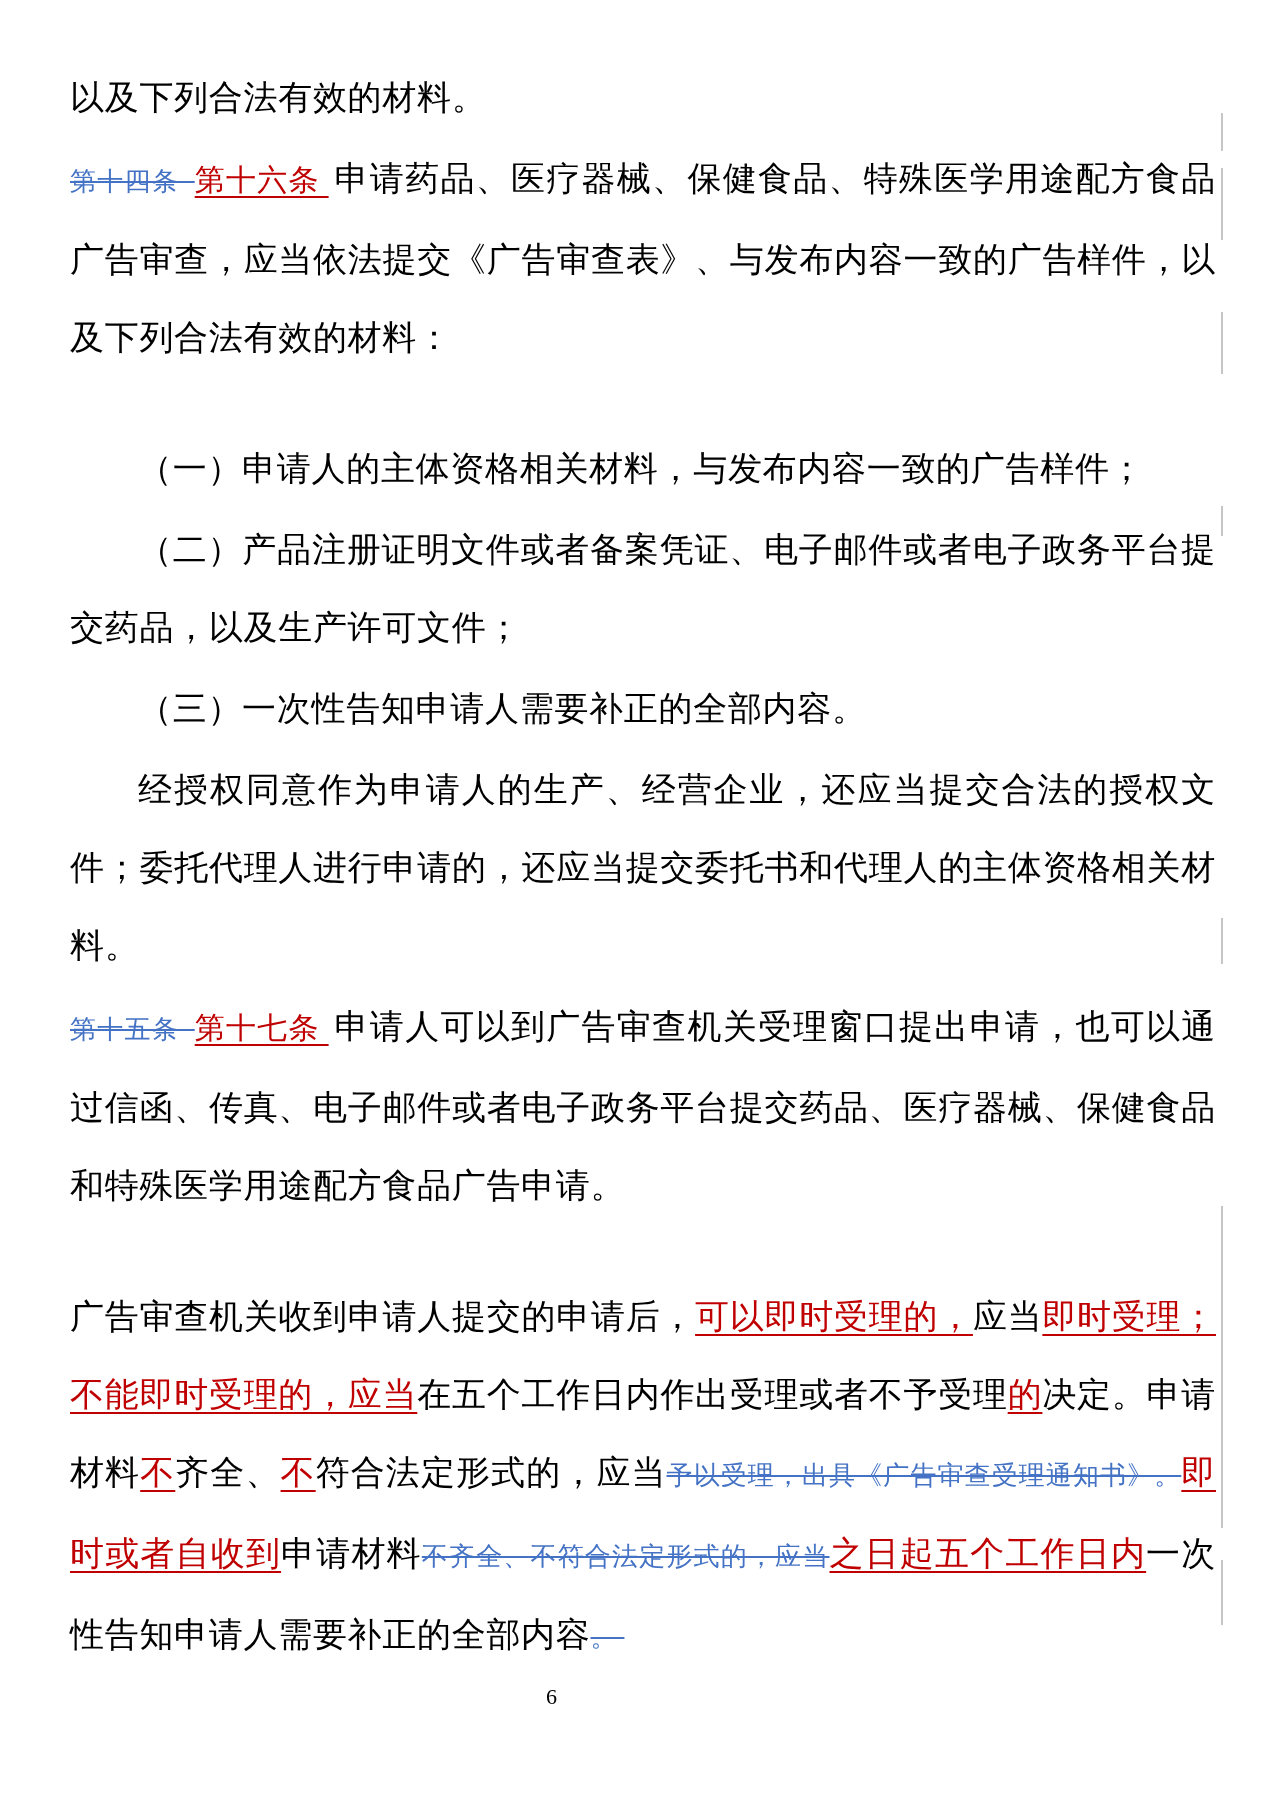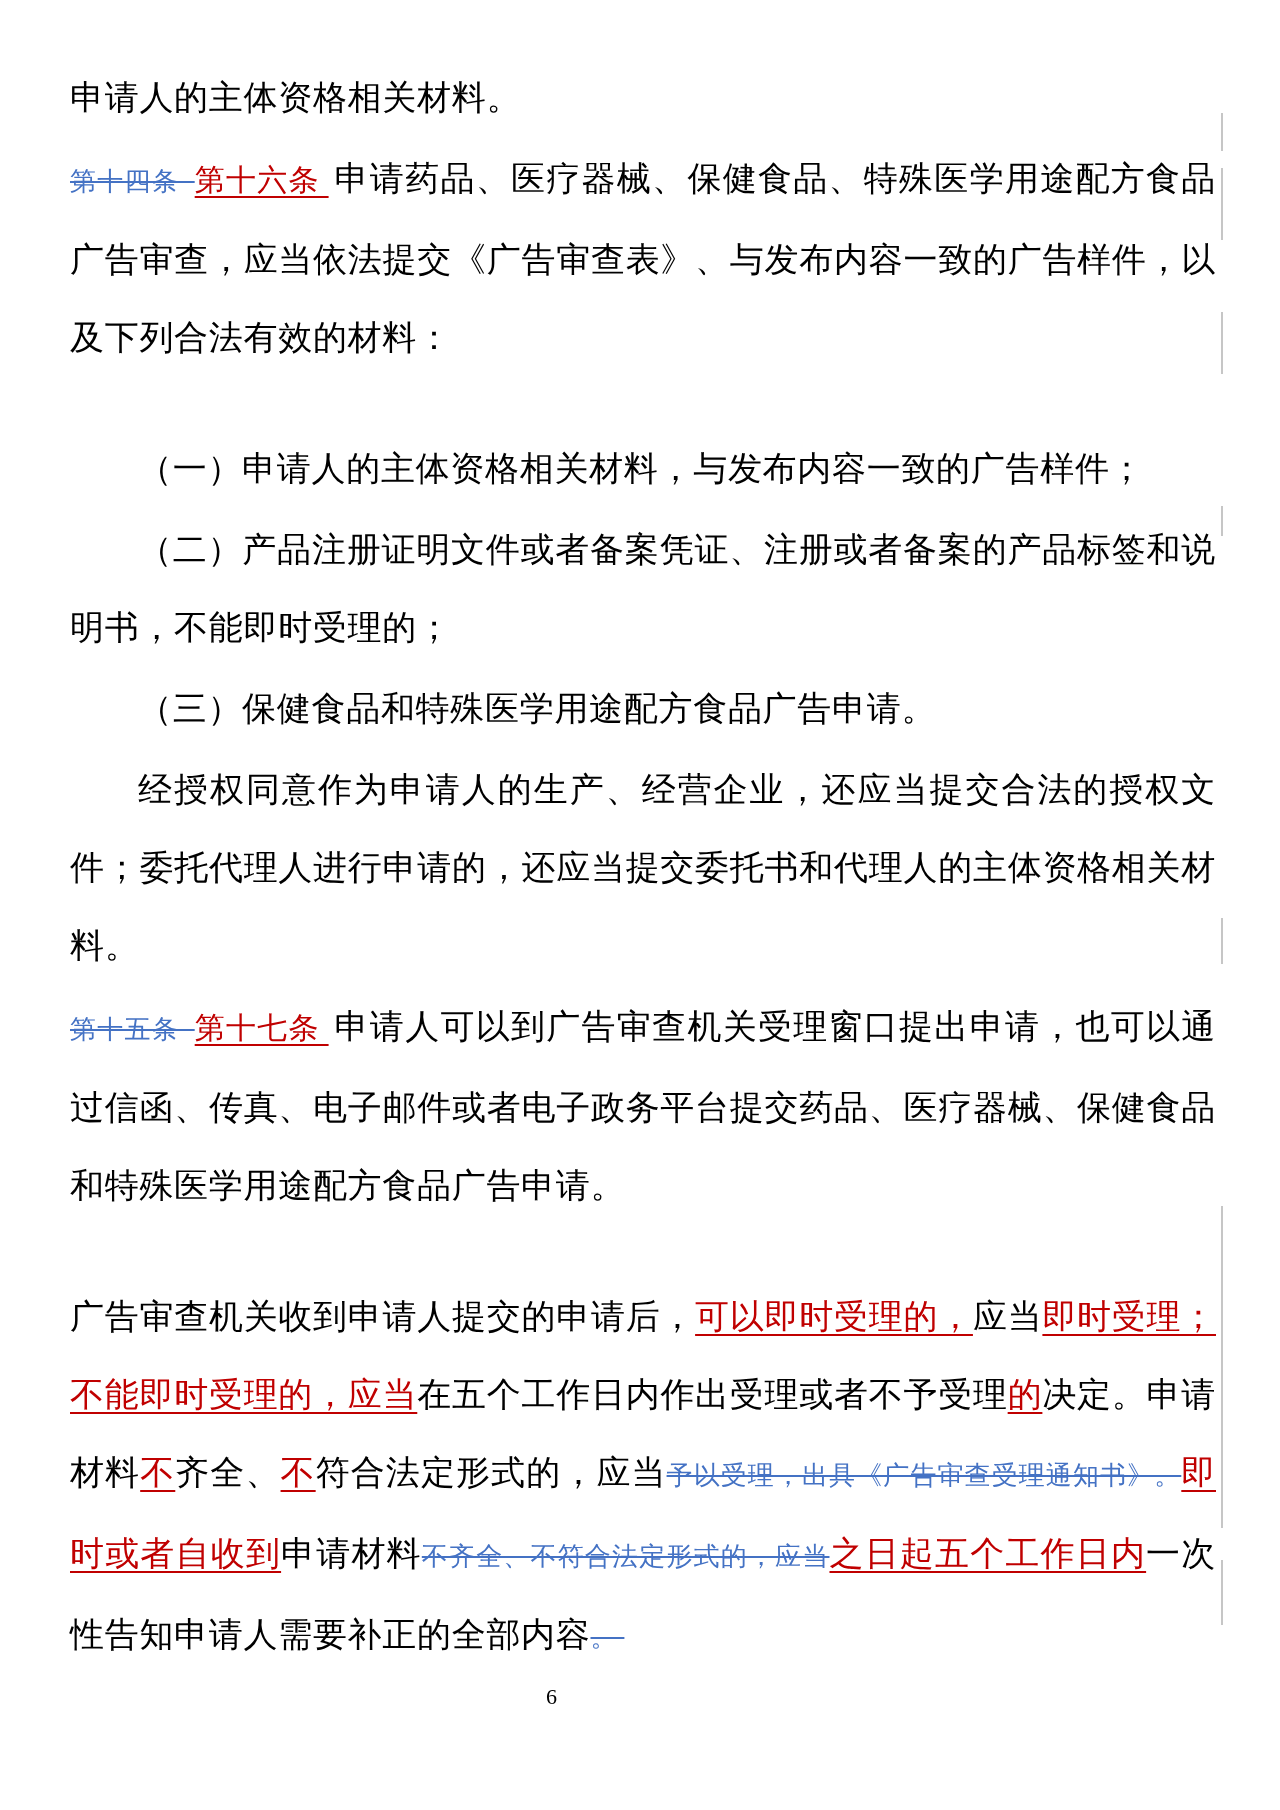--- a/index.html
+++ b/index.html
@@ -42,25 +42,25 @@
     position:absolute;left:546px;top:1684px;
     font-size:22px;color:#000000;
     font-family:"Liberation Serif","DejaVu Serif",serif;
   }
 </style>
 </head>
 <body>
 
 <div class="page">
   <div id="doc">
-      <p><span class="seg-text">申请人的主体资格相关材料。</span></p>
+      <p><span class="seg-text">以及下列合法有效的材料。</span></p>
       <p><span class="seg-del">第十四条&nbsp;&nbsp;</span><span class="seg-ins seg-ins-head">第十六条&nbsp;</span><span class="seg-text">申请药品、医疗器械、保健食品、特殊医学用途配方食品广告审查，应当依法提交《广告审查表》、与发布内容一致的广告样件，以及下列合法有效的材料：</span></p>
       <p class="indent2 gap-before"><span class="seg-text">（一）申请人的主体资格相关材料，与发布内容一致的广告样件；</span></p>
-      <p class="indent2"><span class="seg-text">（二）产品注册证明文件或者备案凭证、注册或者备案的产品标签和说明书，不能即时受理的；</span></p>
-      <p class="indent2"><span class="seg-text">（三）保健食品和特殊医学用途配方食品广告申请。</span></p>
+      <p class="indent2"><span class="seg-text">（二）产品注册证明文件或者备案凭证、电子邮件或者电子政务平台提交药品，以及生产许可文件；</span></p>
+      <p class="indent2"><span class="seg-text">（三）一次性告知申请人需要补正的全部内容。</span></p>
       <p class="indent2"><span class="seg-text">经授权同意作为申请人的生产、经营企业，还应当提交合法的授权文件；委托代理人进行申请的，还应当提交委托书和代理人的主体资格相关材料。</span></p>
       <p><span class="seg-del">第十五条&nbsp;&nbsp;</span><span class="seg-ins seg-ins-head">第十七条&nbsp;</span><span class="seg-text">申请人可以到广告审查机关受理窗口提出申请，也可以通过信函、传真、电子邮件或者电子政务平台提交药品、医疗器械、保健食品和特殊医学用途配方食品广告申请。</span></p>
       <p class="gap-before"><span class="seg-text">广告审查机关收到申请人提交的申请后，</span><span class="seg-ins">可以即时受理的，</span><span class="seg-text">应当</span><span class="seg-ins">即时受理；不能即时受理的，应当</span><span class="seg-text">在五个工作日内作出受理或者不予受理</span><span class="seg-ins">的</span><span class="seg-text">决定。申请材料</span><span class="seg-ins">不</span><span class="seg-text">齐全、</span><span class="seg-ins">不</span><span class="seg-text">符合法定形式的，应当</span><span class="seg-del">予以受理，出具《广告审查受理通知书》。</span><span class="seg-ins">即时或者自收到</span><span class="seg-text">申请材料</span><span class="seg-del">不齐全、不符合法定形式的，应当</span><span class="seg-ins">之日起五个工作日内</span><span class="seg-text">一次性告知申请人需要补正的全部内容</span><span class="seg-del">。&nbsp;</span></p>
     </div>
   <div id="bars">
       <div class="bar" style="top: 113px; height: 38px;"></div>
       <div class="bar" style="top: 168px; height: 72px;"></div>
       <div class="bar" style="top: 312px; height: 62px;"></div>
       <div class="bar" style="top: 506px; height: 30px;"></div>
       <div class="bar" style="top: 918px; height: 46px;"></div>

